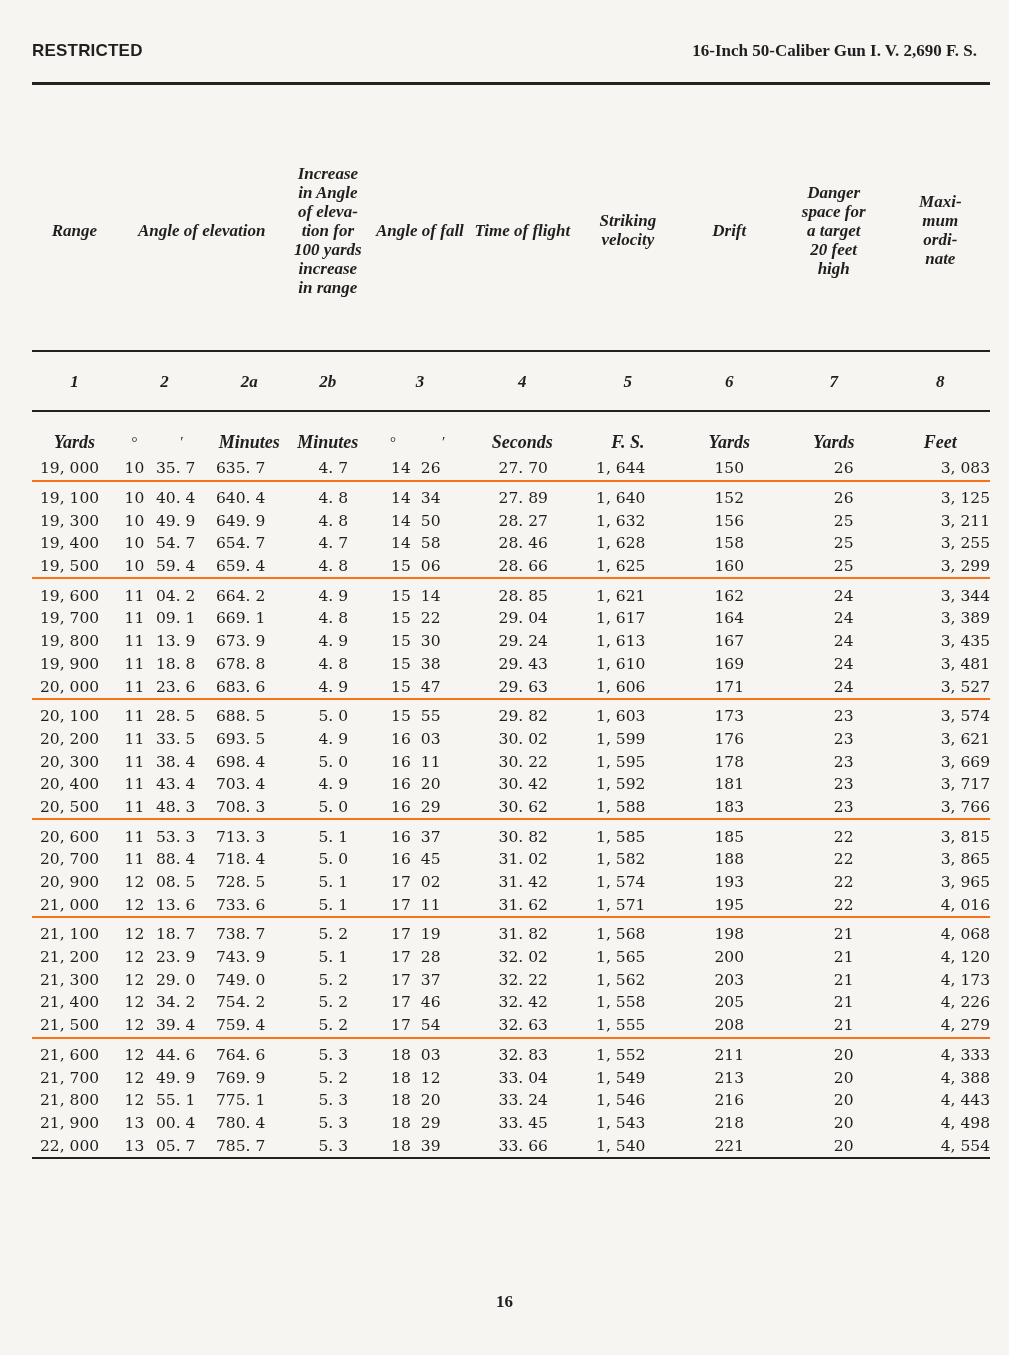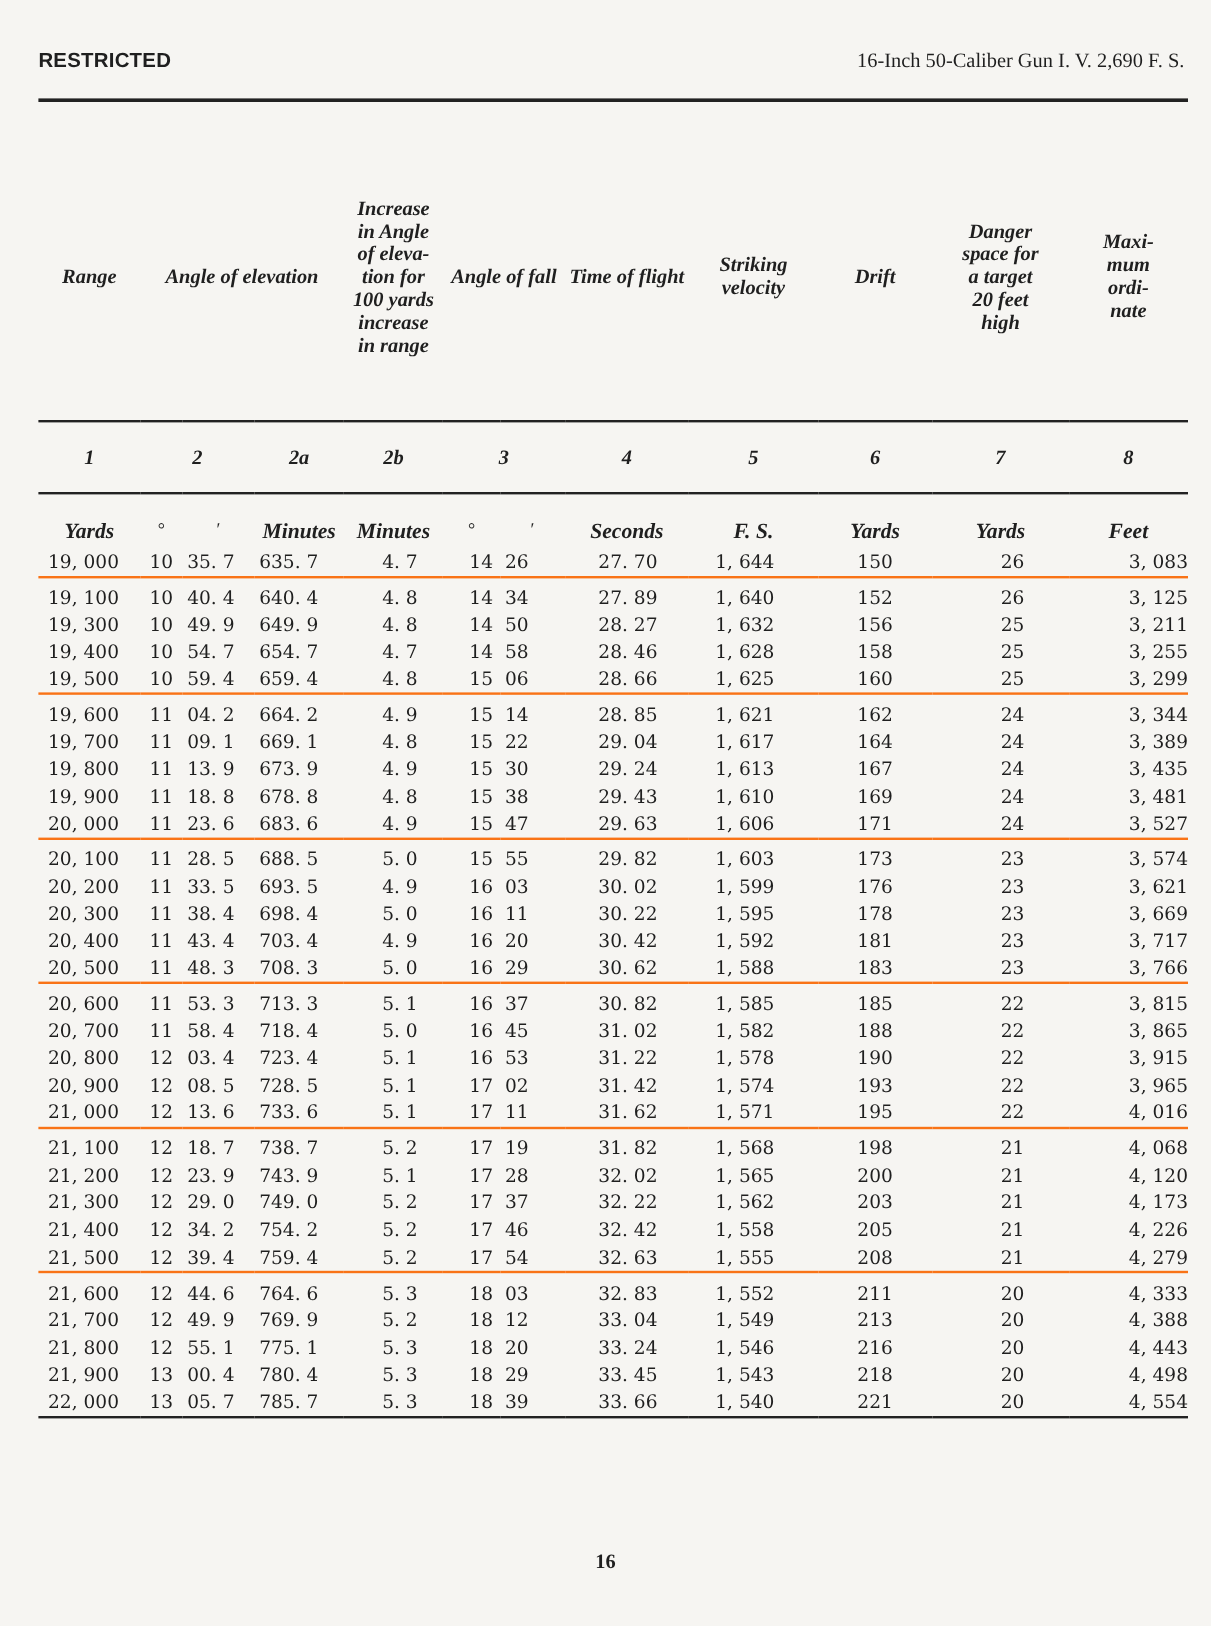--- a/index.html
+++ b/index.html
@@ -10,22 +10,22 @@
     color: #1f1f1f;
     position: relative;
     overflow: hidden;
   }
   .hdr-left {
     position: absolute; left: 32px; top: 41px;
     font-family: Liberation Sans, sans-serif; font-weight: bold;
     font-size: 17px; letter-spacing: 0.2px;
   }
   .hdr-right {
-    position: absolute; right: 22px; top: 41px;
-    font-family: "Liberation Serif", serif; font-weight: normal;
+    position: absolute; right: 32px; top: 41px;
+    font-family: "Liberation Serif", serif; font-weight: bold;
     font-size: 17px;
   }
   .rule { position: absolute; left: 32px; width: 958px; background: #222; }
   .rule.top { top: 82px; height: 3px; }
 
   table.rt {
     position: absolute; left: 32px; top: 110px;
     width: 958px; border-collapse: collapse;
     font-size: 15.5px;
   }
@@ -358,44 +358,30 @@
         <td class="c-fm">37</td>
         <td class="c-tof">30. 82</td>
         <td class="c-sv">1, 585</td>
         <td class="c-dr">185</td>
         <td class="c-ds">22</td>
         <td class="c-mo">3, 815</td>
       </tr>
       <tr>
         <td class="c-range">20, 700</td>
         <td class="c-deg">11</td>
-        <td class="c-min">58. 4</td>
+        <td class="c-min">88. 4</td>
         <td class="c-2a">718. 4</td>
         <td class="c-2b">5. 0</td>
         <td class="c-fd">16</td>
         <td class="c-fm">45</td>
         <td class="c-tof">31. 02</td>
         <td class="c-sv">1, 582</td>
         <td class="c-dr">188</td>
         <td class="c-ds">22</td>
         <td class="c-mo">3, 865</td>
-      </tr>
-      <tr>
-        <td class="c-range">20, 800</td>
-        <td class="c-deg">12</td>
-        <td class="c-min">03. 4</td>
-        <td class="c-2a">723. 4</td>
-        <td class="c-2b">5. 1</td>
-        <td class="c-fd">16</td>
-        <td class="c-fm">53</td>
-        <td class="c-tof">31. 22</td>
-        <td class="c-sv">1, 578</td>
-        <td class="c-dr">190</td>
-        <td class="c-ds">22</td>
-        <td class="c-mo">3, 915</td>
       </tr>
       <tr>
         <td class="c-range">20, 900</td>
         <td class="c-deg">12</td>
         <td class="c-min">08. 5</td>
         <td class="c-2a">728. 5</td>
         <td class="c-2b">5. 1</td>
         <td class="c-fd">17</td>
         <td class="c-fm">02</td>
         <td class="c-tof">31. 42</td>

